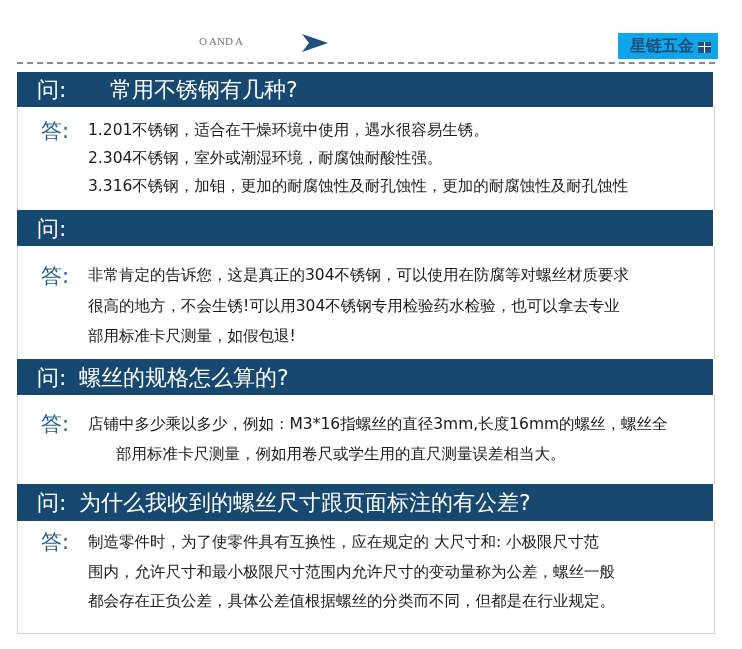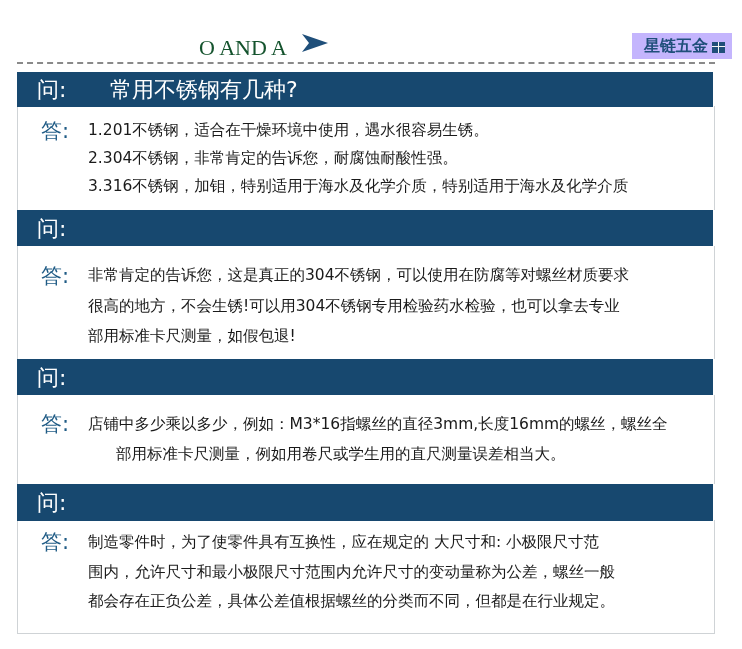--- a/index.html
+++ b/index.html
@@ -1,22 +1,22 @@
 <!DOCTYPE html>
 <html><head>
 <meta charset="utf-8">
 <style>
   html, body { margin: 0; padding: 0; background: #ffffff; }
   body { width: 742px; height: 649px; position: relative; overflow: hidden;
          font-family: "DejaVu Sans", "Liberation Sans", sans-serif; color: #222; }
   .title-row { position: absolute; left: 17px; top: 20px; width: 700px; height: 42px; }
   .title-cn { position: absolute; left: 0; top: 2px; font-size: 30px; color: #1f4f7a; letter-spacing: 0px; line-height: 36px; }
-  .title-en { position: absolute; left: 182px; top: 15px; font-family: "Liberation Serif", "DejaVu Serif", serif; font-size: 22px; color: #14532d; letter-spacing: 0px; }
+  .title-en { position: absolute; left: 182px; top: 15px; font-family: "Liberation Serif", "DejaVu Serif", serif; font-size: 11px; color: #737373; letter-spacing: 0px; }
   .title-arrow { position: absolute; left: 285px; top: 12px; width: 26px; height: 22px; }
-  .brand { position: absolute; left: 632px; top: 33px; width: 100px; height: 26px; background: #c4b5fd; }
+  .brand { position: absolute; left: 618px; top: 33px; width: 100px; height: 26px; background: #0ea5e9; }
   .brand-text { position: absolute; left: 12px; top: 3px; font-size: 16px; font-weight: bold; color: #1f4f7a; }
   .brand-icon { position: absolute; left: 80px; top: 9px; width: 13px; height: 11px; }
   .dashed { position: absolute; left: 17px; top: 62px; width: 698px; height: 0; border-top: 2px dashed #8a8a8a; }
   .panel { position: absolute; left: 17px; width: 696px; border-left: 1px solid #cfd3d6; border-right: 1px solid #cfd3d6; background: #fff; }
   .qbar { position: absolute; left: 17px; width: 696px; background: #17486f; color: #fff; }
   .qbar .q-label { position: absolute; left: 20px; font-size: 22px; color: #ffffff; }
   .qbar .q-text { position: absolute; font-size: 22px; color: #ffffff; white-space: nowrap; }
   .a-label { position: absolute; left: 41px; font-size: 21px; color: #1f5b85; }
   .a-line { position: absolute; left: 88px; font-size: 15.5px; color: #1a1a1a; white-space: nowrap; line-height: 20px; }
   .bottom-border { position: absolute; left: 17px; width: 698px; height: 0; border-top: 1px solid #cfd3d6; }
@@ -43,45 +43,47 @@
 <div class="dashed"></div>
 
 <div class="panel" style="top:106px;height:104px;">
 </div>
 <div class="qbar" style="top:72px;height:35px;">
   <span class="q-label" style="top:3px;">问:</span>
   <span class="q-text" style="left:93px;top:3px;">常用不锈钢有几种?</span>
 </div>
 <span class="a-label" style="top:117px;">答:</span>
 <span class="a-line" style="top:120px;text-align:right;">1.201不锈钢，适合在干燥环境中使用，遇水很容易生锈。</span>
-<span class="a-line" style="top:148px;">2.304不锈钢，非常肯定的告诉您，耐腐蚀耐酸性强。</span>
-<span class="a-line" style="top:176px;">3.316不锈钢，加钼，特别适用于海水及化学介质，特别适用于海水及化学介质</span>
+<span class="a-line" style="top:148px;">2.304不锈钢，室外或潮湿环境，耐腐蚀耐酸性强。</span>
+<span class="a-line" style="top:176px;">3.316不锈钢，加钼，更加的耐腐蚀性及耐孔蚀性，更加的耐腐蚀性及耐孔蚀性</span>
 
 <div class="panel" style="top:246px;height:113px;">
 </div>
 <div class="qbar" style="top:210px;height:36px;">
   <span class="q-label" style="top:4px;">问:</span>
 </div>
 <span class="a-label" style="top:262px;">答:</span>
 <span class="a-line" style="top:265px;">非常肯定的告诉您，这是真正的304不锈钢，可以使用在防腐等对螺丝材质要求</span>
 <span class="a-line" style="top:296px;">很高的地方，不会生锈!可以用304不锈钢专用检验药水检验，也可以拿去专业</span>
 <span class="a-line" style="top:326px;">部用标准卡尺测量，如假包退!</span>
 
 <div class="panel" style="top:395px;height:89px;">
 </div>
 <div class="qbar" style="top:359px;height:36px;">
   <span class="q-label" style="top:4px;">问:</span>
+  <span class="q-text" style="left:62px;top:4px;">螺丝的规格怎么算的?</span>
 </div>
 <span class="a-label" style="top:410px;">答:</span>
 <span class="a-line" style="top:414px;">店铺中多少乘以多少，例如：M3*16指螺丝的直径3mm,长度16mm的螺丝，螺丝全</span>
 <span class="a-line" style="top:444px;margin-left:28px;">部用标准卡尺测量，例如用卷尺或学生用的直尺测量误差相当大。</span>
 
 <div class="panel" style="top:520px;height:113px;">
 </div>
 <div class="qbar" style="top:484px;height:37px;">
   <span class="q-label" style="top:4px;">问:</span>
+  <span class="q-text" style="left:62px;top:4px;">为什么我收到的螺丝尺寸跟页面标注的有公差?</span>
 </div>
 <span class="a-label" style="top:528px;">答:</span>
 <span class="a-line" style="top:532px;">制造零件时，为了使零件具有互换性，应在规定的  大尺寸和: 小极限尺寸范</span>
 <span class="a-line" style="top:562px;text-align:center;">围内，允许尺寸和最小极限尺寸范围内允许尺寸的变动量称为公差，螺丝一般</span>
 <span class="a-line" style="top:591px;">都会存在正负公差，具体公差值根据螺丝的分类而不同，但都是在行业规定。</span>
 
 <div class="bottom-border" style="top:633px;"></div>
 
 </body></html>

